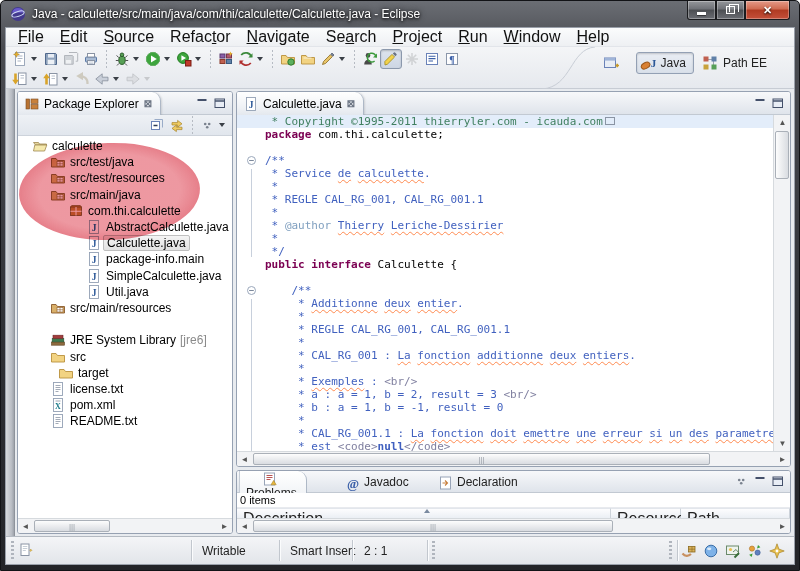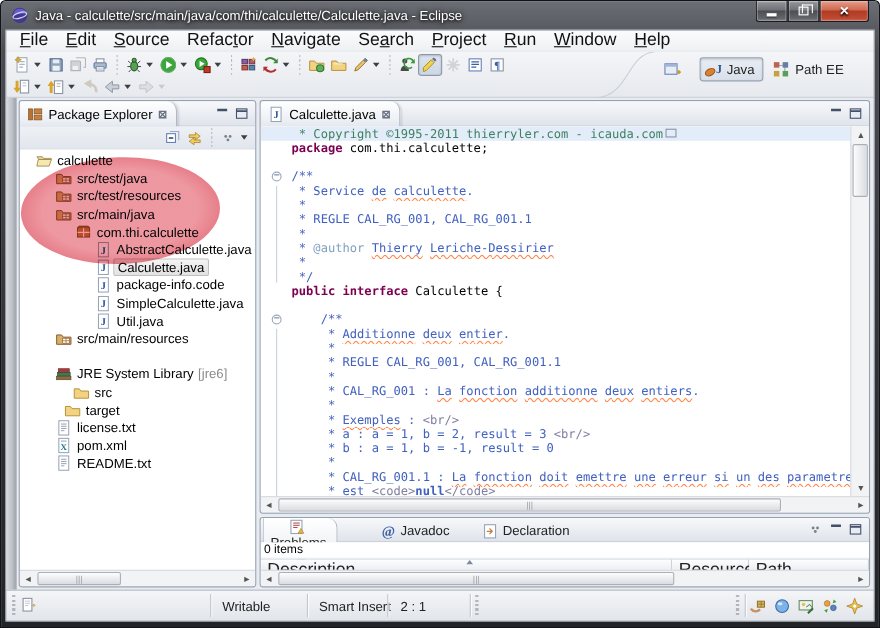--- a/index.html
+++ b/index.html
@@ -519,21 +519,21 @@
               </span>
               <span class="lbl">Calculette.java</span>
             </div>
             <div class="trow" style="top: 115px; left: 68px;">
               <span class="ic">
                 <svg width="16" height="16" viewBox="0 0 16 16">
                   <rect x="3.5" y="1.5" width="9" height="13" fill="#fff" stroke="#93a0b4" stroke-width=".9"></rect>
                   <text x="8" y="11.5" text-anchor="middle" font-size="9.5" font-weight="bold" fill="#2b5797" font-family="serif">J</text>
                 </svg>
               </span>
-              <span class="lbl">package-info.code</span>
+              <span class="lbl">package-info.main</span>
             </div>
             <div class="trow" style="top: 132px; left: 68px;">
               <span class="ic">
                 <svg width="16" height="16" viewBox="0 0 16 16">
                   <rect x="3.5" y="1.5" width="9" height="13" fill="#fff" stroke="#93a0b4" stroke-width=".9"></rect>
                   <text x="8" y="11.5" text-anchor="middle" font-size="9.5" font-weight="bold" fill="#2b5797" font-family="serif">J</text>
                 </svg>
               </span>
               <span class="lbl">SimpleCalculette.java</span>
             </div>
@@ -560,21 +560,21 @@
               <span class="ic">
                 <svg width="16" height="16" viewBox="0 0 16 16">
                   <rect x="1.5" y="10" width="13" height="3.2" fill="#8e6b3f" stroke="#5e4422" stroke-width=".6"></rect>
                   <rect x="2.2" y="6.6" width="11.6" height="3.2" fill="#3e7a4e" stroke="#255231" stroke-width=".6"></rect>
                   <rect x="3" y="3.2" width="10" height="3.2" fill="#a33d3d" stroke="#6e2424" stroke-width=".6"></rect>
                 </svg>
               </span>
               <span class="lbl">JRE System Library</span>
               <span class="sfx">[jre6]</span>
             </div>
-            <div class="trow" style="top: 213px; left: 48px;">
+            <div class="trow" style="top: 213px; left: 32px;">
               <span class="ic">
                 <svg width="16" height="16" viewBox="0 0 16 16">
                   <path d="M1.5 4.5h4.5l1.5 2h7V13h-13z" fill="#f2d382" stroke="#b9913c" stroke-width=".9"></path>
                 </svg>
               </span>
               <span class="lbl">src</span>
             </div>
             <div class="trow" style="top: 229px; left: 40px;">
               <span class="ic">
                 <svg width="16" height="16" viewBox="0 0 16 16">

